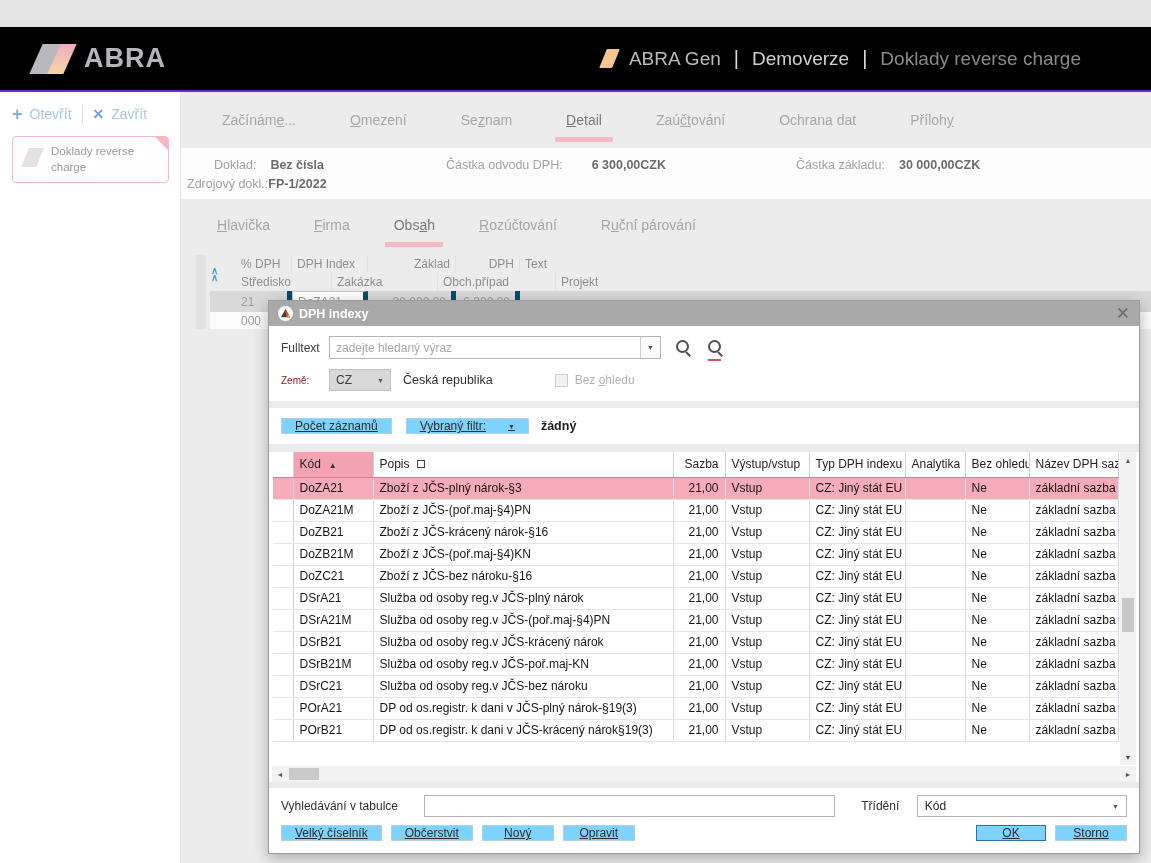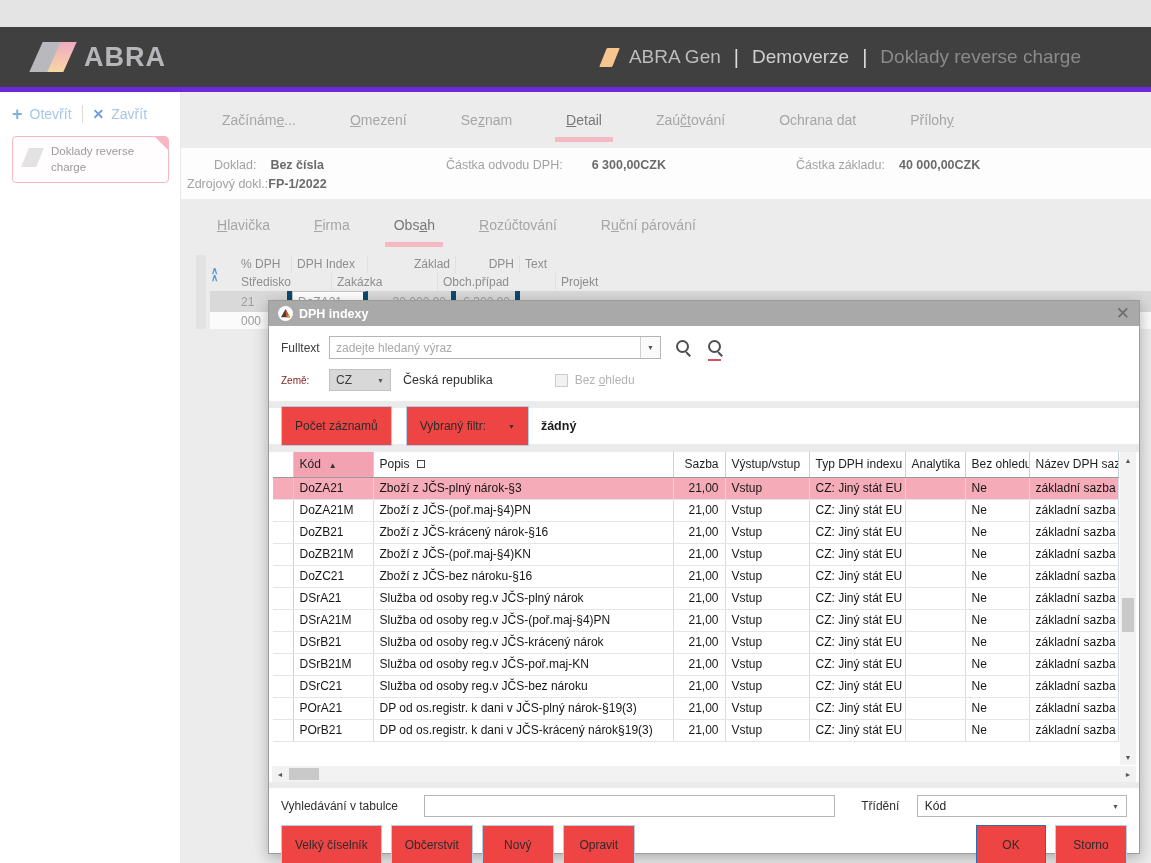--- a/index.html
+++ b/index.html
@@ -1,21 +1,21 @@
 <!DOCTYPE html>
 <html><head>
 <meta charset="utf-8">
 <style>
   * { box-sizing: border-box; margin: 0; padding: 0; }
   html,body { width:1151px; height:863px; overflow:hidden; }
   body { font-family:"Liberation Sans", sans-serif; background:#fff; position:relative; color:#333; }
 
   
   .top-strip { height:27px; background:#e4e4e4; }
-  .app-header { height:65px; background:#404040; display:flex; align-items:center; position:relative; border-bottom:5px solid #6d28d9; }
+  .app-header { height:65px; background:#000000; display:flex; align-items:center; position:relative; border-bottom:2px solid #6d28d9; }
   .logo-wrap { display:flex; align-items:center; margin-left:30px; }
   .logo-mark { width:46px; height:30px; position:relative; }
   .lm-l { position:absolute; left:6px; top:0; width:23px; height:30px; background:#b9b9bd; transform:skewX(-24deg); }
   .lm-r { position:absolute; left:24px; top:0; width:16px; height:30px; background:linear-gradient(180deg,#f2a9c4 0%,#f6d8a2 100%); transform:skewX(-24deg); }
   .logo-text { font-size:27px; font-weight:bold; color:#b6b6ba; letter-spacing:1px; margin-left:8px; }
   .header-right { position:absolute; right:70px; display:flex; align-items:center; gap:13px; font-size:19px; }
   .module-icon { width:13px; height:19px; background:#f5c78e; transform:skewX(-22deg); border-radius:1px; }
   .hr-app { color:#bcbcbc; }
   .hr-div { color:#dcdcdc; font-size:20px; font-weight:300; }
   .hr-demo { color:#cfcfcf; }
@@ -99,21 +99,21 @@
   .z-label { width:48px; font-size:10px; color:#7f1d1d; }
   .z-select { width:62px; height:22px; background:#d8d8d8; border:1px solid #c2c2c2; display:flex; align-items:center; justify-content:space-between; padding:0 6px; font-size:12px; color:#3c3c3c; cursor:pointer; }
   .z-arrow { font-size:7px; color:#555; }
   .z-name { margin-left:12px; font-size:12.5px; color:#2f2f2f; }
   .chk-group { display:flex; align-items:center; margin-left:62px; }
   .chk { width:13px; height:13px; border:1px solid #cccccc; background:#f2f2f2; }
   .chk-label { margin-left:7px; font-size:12px; color:#b3b3b3; }
   .chk-label .u { text-decoration:underline; }
 
   .m-filter { background:#fff; height:36px; display:flex; align-items:center; padding:0 12px; margin-bottom:8px; }
-  .btn { background:#ef4444; border:1px solid #b0cfe9; font-size:12px; color:#2c2c2c; padding:12px 13px; cursor:pointer; font-family:"Liberation Sans",sans-serif; }
+  .btn { background:#7dd3fc; border:1px solid #b0cfe9; font-size:12px; color:#2c2c2c; padding:0 13px; cursor:pointer; font-family:"Liberation Sans",sans-serif;text-decoration:underline; }
   .filter-btn { display:flex; align-items:center; gap:22px; margin-left:14px; }
   .filtr-val { font-weight:bold; font-size:12.5px; color:#1c1c1c; margin-left:12px; }
 
   .m-table { position:relative; height:330px; background:#fff; margin-bottom:6px; }
   .m-grid { position:absolute; left:4px; top:0; right:20px; bottom:17px; overflow:hidden; background:#fff; }
   table.grid-table { width:100%; border-collapse:collapse; table-layout:fixed; font-size:12px; }
   .grid-table th { height:25px; font-weight:normal; color:#1f1f1f; text-align:left; padding:0 6px; border-right:1px solid #c9d1e0; border-bottom:1px solid #9a9a9a; background:#fff; white-space:nowrap; overflow:hidden; }
   .grid-table th.th-kod { background:#f2a2b1; }
   .grid-table th.num, .grid-table td.num { text-align:right; }
   .grid-table td { height:22px; padding:0 6px; border-right:1px solid #d6dce8; border-bottom:1px solid #e5e5e5; color:#161616; white-space:nowrap; overflow:hidden; }
@@ -195,21 +195,21 @@
       <div class="tab"><span>Příloh</span><span class="u">y</span><span></span></div>
     </div>
 
     <div class="doc-info">
       <div class="di-row1">
         <span class="di-label" style="margin-right:14px;">Doklad:</span>
         <span class="di-val" style="margin-right:122px;">Bez čísla</span>
         <span class="di-label" style="margin-right:14px;">Částka odvodu DPH:</span>
         <span class="di-val" style="margin-right:130px;padding-left:15px;">6 300,00CZK</span>
         <span class="di-label" style="margin-right:14px;">Částka základu:</span>
-        <span class="di-val">40 000,00CZK</span>
+        <span class="di-val">30 000,00CZK</span>
       </div>
       <div class="di-row2">
         <span class="di-label">Zdrojový dokl.:</span>
         <span class="di-val">FP-1/2022</span>
       </div>
     </div>
 
     <div class="subtabs">
       <div class="tab"><span></span><span class="u">H</span><span>lavička</span></div>
       <div class="tab"><span></span><span class="u">F</span><span>irma</span></div>

